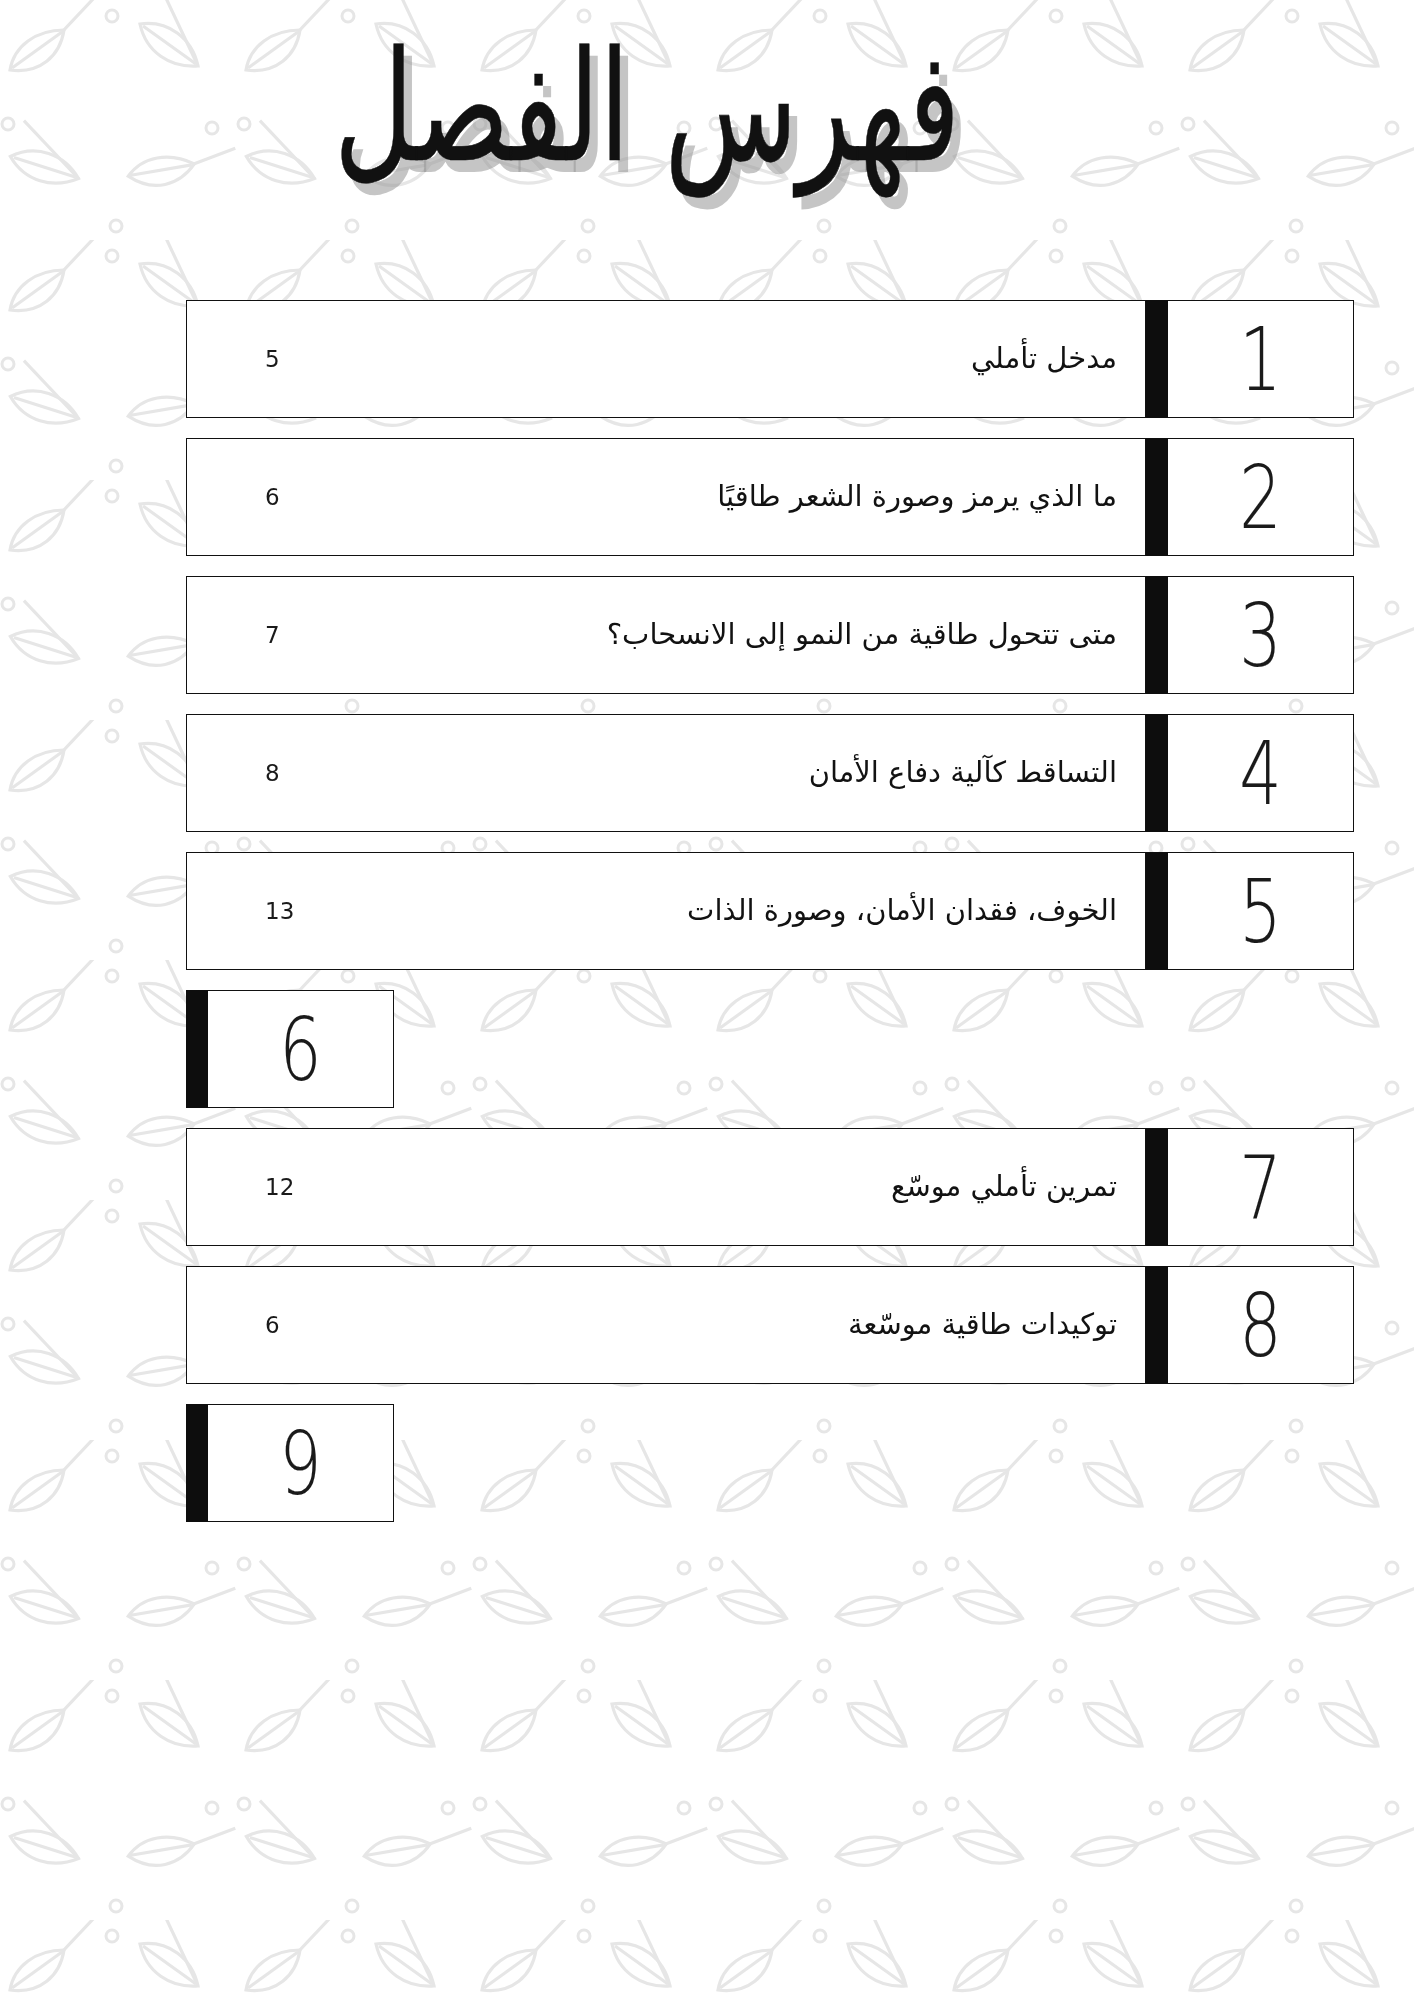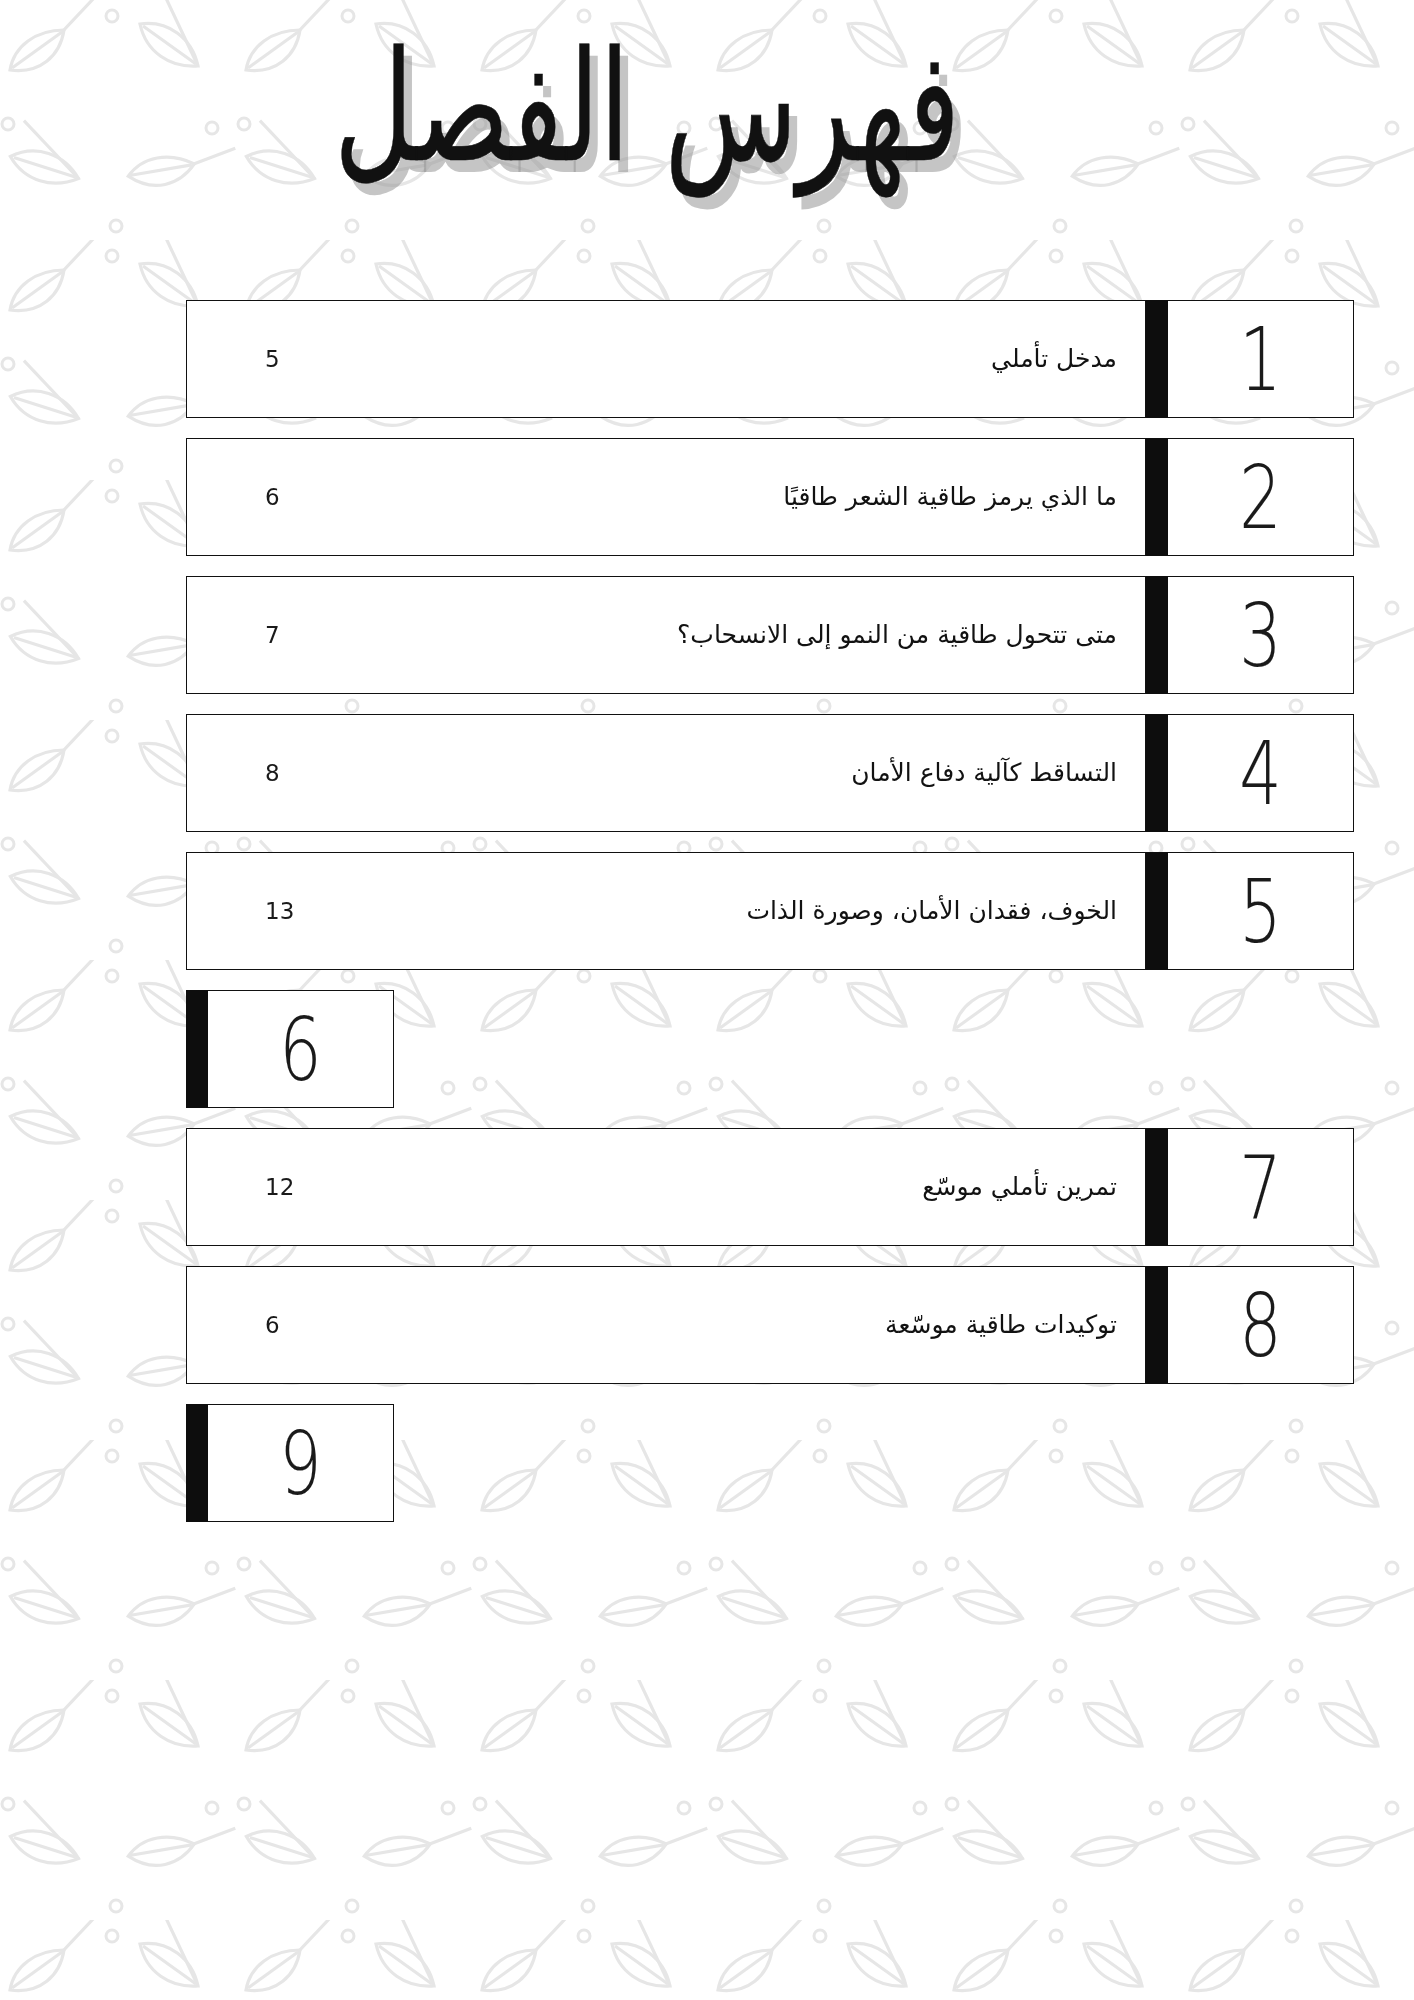--- a/index.html
+++ b/index.html
@@ -77,21 +77,21 @@
     font-family:"DejaVu Sans","Liberation Sans",sans-serif;
     font-size:23px;
     font-weight:400;
     color:#1a1a1a;
     line-height:1;
   }
   .row-title{
     direction:rtl;
     text-align:right;
     font-family:"DejaVu Sans","Liberation Sans",sans-serif;
-    font-size:25px;
+    font-size:29px;
     font-weight:400;
     color:#121212;
     line-height:1.3;
     white-space:nowrap;
   }
   
   .bar{
     flex:0 0 22px;
     background:#0d0d0d;
     align-self:stretch;
@@ -163,21 +163,21 @@
           <span class="row-title">مدخل تأملي</span>
         </div>
         <div class="bar"></div>
         <div class="num-box">
           <span class="num">1</span>
         </div>
       </div>
       <div class="row">
         <div class="row-main">
           <span class="page-no">6</span>
-          <span class="row-title">ما الذي يرمز طاقية الشعر طاقيًا</span>
+          <span class="row-title">ما الذي يرمز وصورة الشعر طاقيًا</span>
         </div>
         <div class="bar"></div>
         <div class="num-box">
           <span class="num">2</span>
         </div>
       </div>
       <div class="row">
         <div class="row-main">
           <span class="page-no">7</span>
           <span class="row-title">متى تتحول طاقية من النمو إلى الانسحاب؟</span>

